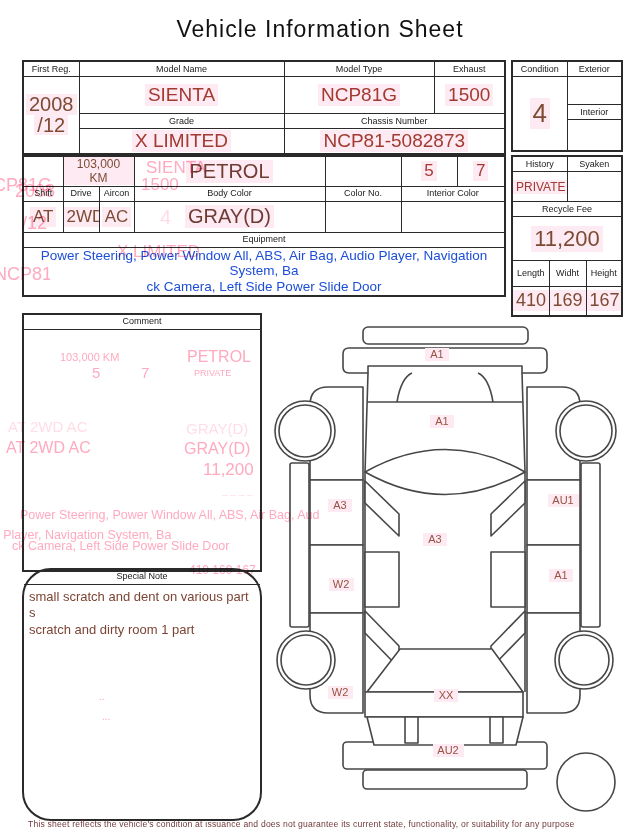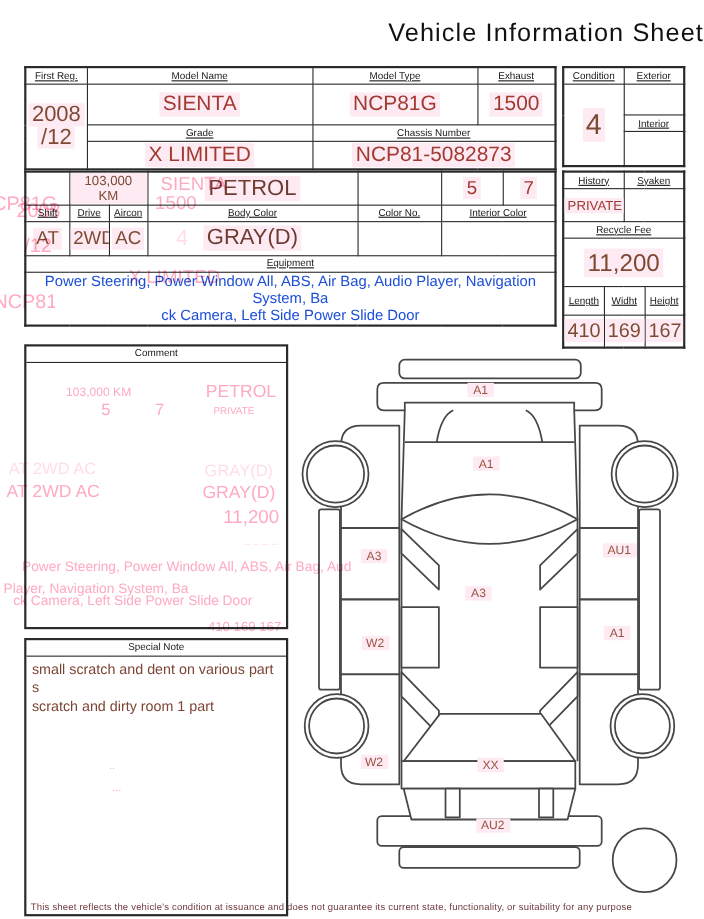--- a/index.html
+++ b/index.html
@@ -1,25 +1,25 @@
 <!DOCTYPE html>
 <html><head>
 <meta charset="utf-8">
 <style>
   html,body{margin:0;padding:0;}
   body{
     width:640px;height:835px;position:relative;overflow:hidden;background:#ffffff;
     font-family:"Liberation Sans", sans-serif;color:#1a1a1a;
   }
-  .title{position:absolute;left:0;top:16px;width:100%;text-align:right;
+  .title{position:absolute;left:0;top:16px;width:100%;text-align:center;
     font-size:23px;letter-spacing:1px;color:#111;}
   table.t{position:absolute;border-collapse:collapse;table-layout:fixed;
     border:2px solid #2a2a2a;background:#fff;}
   table.t td{border:1px solid #2a2a2a;padding:0;text-align:center;vertical-align:middle;overflow:hidden;}
-  td.h{font-size:9px;color:#191919;height:14px;line-height:11px;text-decoration:underline;}
+  td.h{font-size:9px;color:#191919;height:14px;line-height:11px;}
   .hl{background:#fdeaf2;padding:0 3px;display:inline-block;}
   .val-red{color:#a23a31;}
   .val-brown{color:#7e4a33;}
   .val-dark{color:#6f3c34;}
   .fs19{font-size:19px;} .fs20{font-size:20px;} .fs17{font-size:17px;}
   .fs12{font-size:12px;} .fs22{font-size:22px;} .fs18{font-size:18px;margin-top:20px;} .fs26{font-size:26px;}
   .firstreg{line-height:1.02;text-align:left;padding-left:1px;}
   .equip{font-size:13.5px;color:#1d4ed8;text-align:left;line-height:1.18;padding:1px 3px 0 4px;vertical-align:top;}
   .box{position:absolute;border:2px solid #2a2a2a;background:transparent;}
   .box .bhdr{height:14px;border-bottom:1px solid #2a2a2a;text-align:center;font-size:9px;line-height:13px;color:#191919;}
@@ -168,21 +168,21 @@
     <td colspan="2" class="val-brown fs18"><span class="hl">169</span></td>
     <td class="val-brown fs18"><span class="hl">167</span></td>
   </tr>
 </tbody>
   </table>
 
 <div class="box" style="left:22px;top:313px;width:236px;height:255px;">
   <div class="bhdr">Comment</div>
 </div>
 
-<div class="box" style="left:22px;top:580px;width:236px;height:249px;">
+<div class="box" style="left:22px;top:568px;width:236px;height:249px;border-radius:29px;">
   <div class="bhdr">Special Note</div>
   <div class="note-lines">
     <div>small scratch and dent on various part</div>
     <div>s</div>
     <div>scratch and dirty room 1 part</div>
   </div>
 </div>
 
 <svg style="position:absolute;left:270px;top:315px;z-index:2;" width="370" height="510" viewBox="0 0 370 510" fill="none" stroke="#474747" stroke-width="1.6" stroke-linejoin="round">
 

